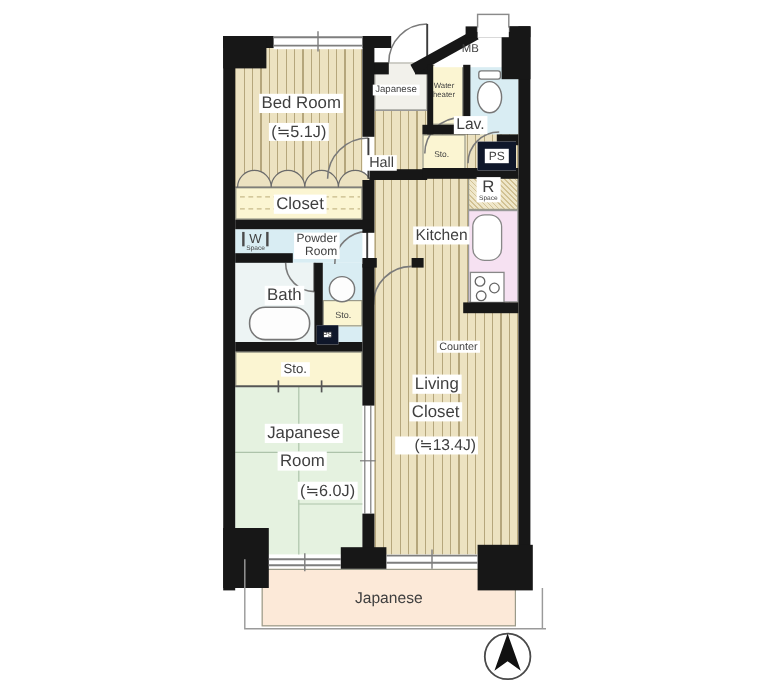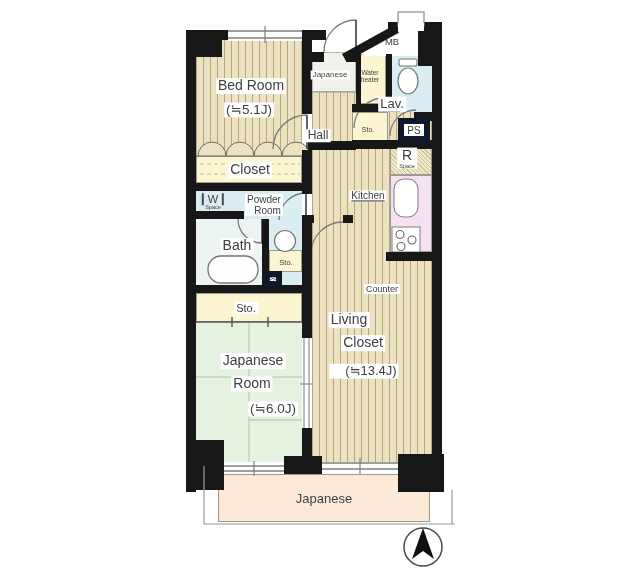--- a/index.html
+++ b/index.html
@@ -215,22 +215,22 @@
   <div class="lbl u6" style="left:392px;top:42px;font-size:9.5px;">MB</div>
   <div class="lbl chip u6" style="left:392px;top:104px;font-size:13px;">Lav.</div>
   <div class="lbl u6" style="left:368px;top:130px;font-size:7px;">Sto.</div>
 
   <div class="lbl chip u6" style="left:407px;top:158px;font-size:14px;">
 
     <div>R</div>
     <div style="font-size:5.5px;margin-top:-1px;">Space</div>
   </div>
 
-  <div class="lbl chip u6" style="left:368px;top:196px;font-size:10px;text-decoration:underline;">Kitchen</div>
+  <div class="lbl chip u6" style="left:368px;top:196px;font-size:13px;">Kitchen</div>
   <div class="lbl chip u6" style="left:382px;top:267px;font-size:9px;margin-top:22px;">Counter</div>
 
-  <div class="lbl chip u6" style="left:349px;top:320px;font-size:14px;">Living</div>
+  <div class="lbl chip u6" style="left:364px;top:320px;font-size:14px;">Living</div>
   <div class="lbl chip u6" style="left:363px;top:343px;font-size:14px;">Closet</div>
   <div class="lbl chip u6" style="left:364px;top:371px;font-size:13px;padding-left:16px;">(≒13.4J)</div>
 
   <div class="lbl u6" style="left:324px;top:499px;font-size:13px;">Japanese</div>
 
 </div>
 
 </body></html>

